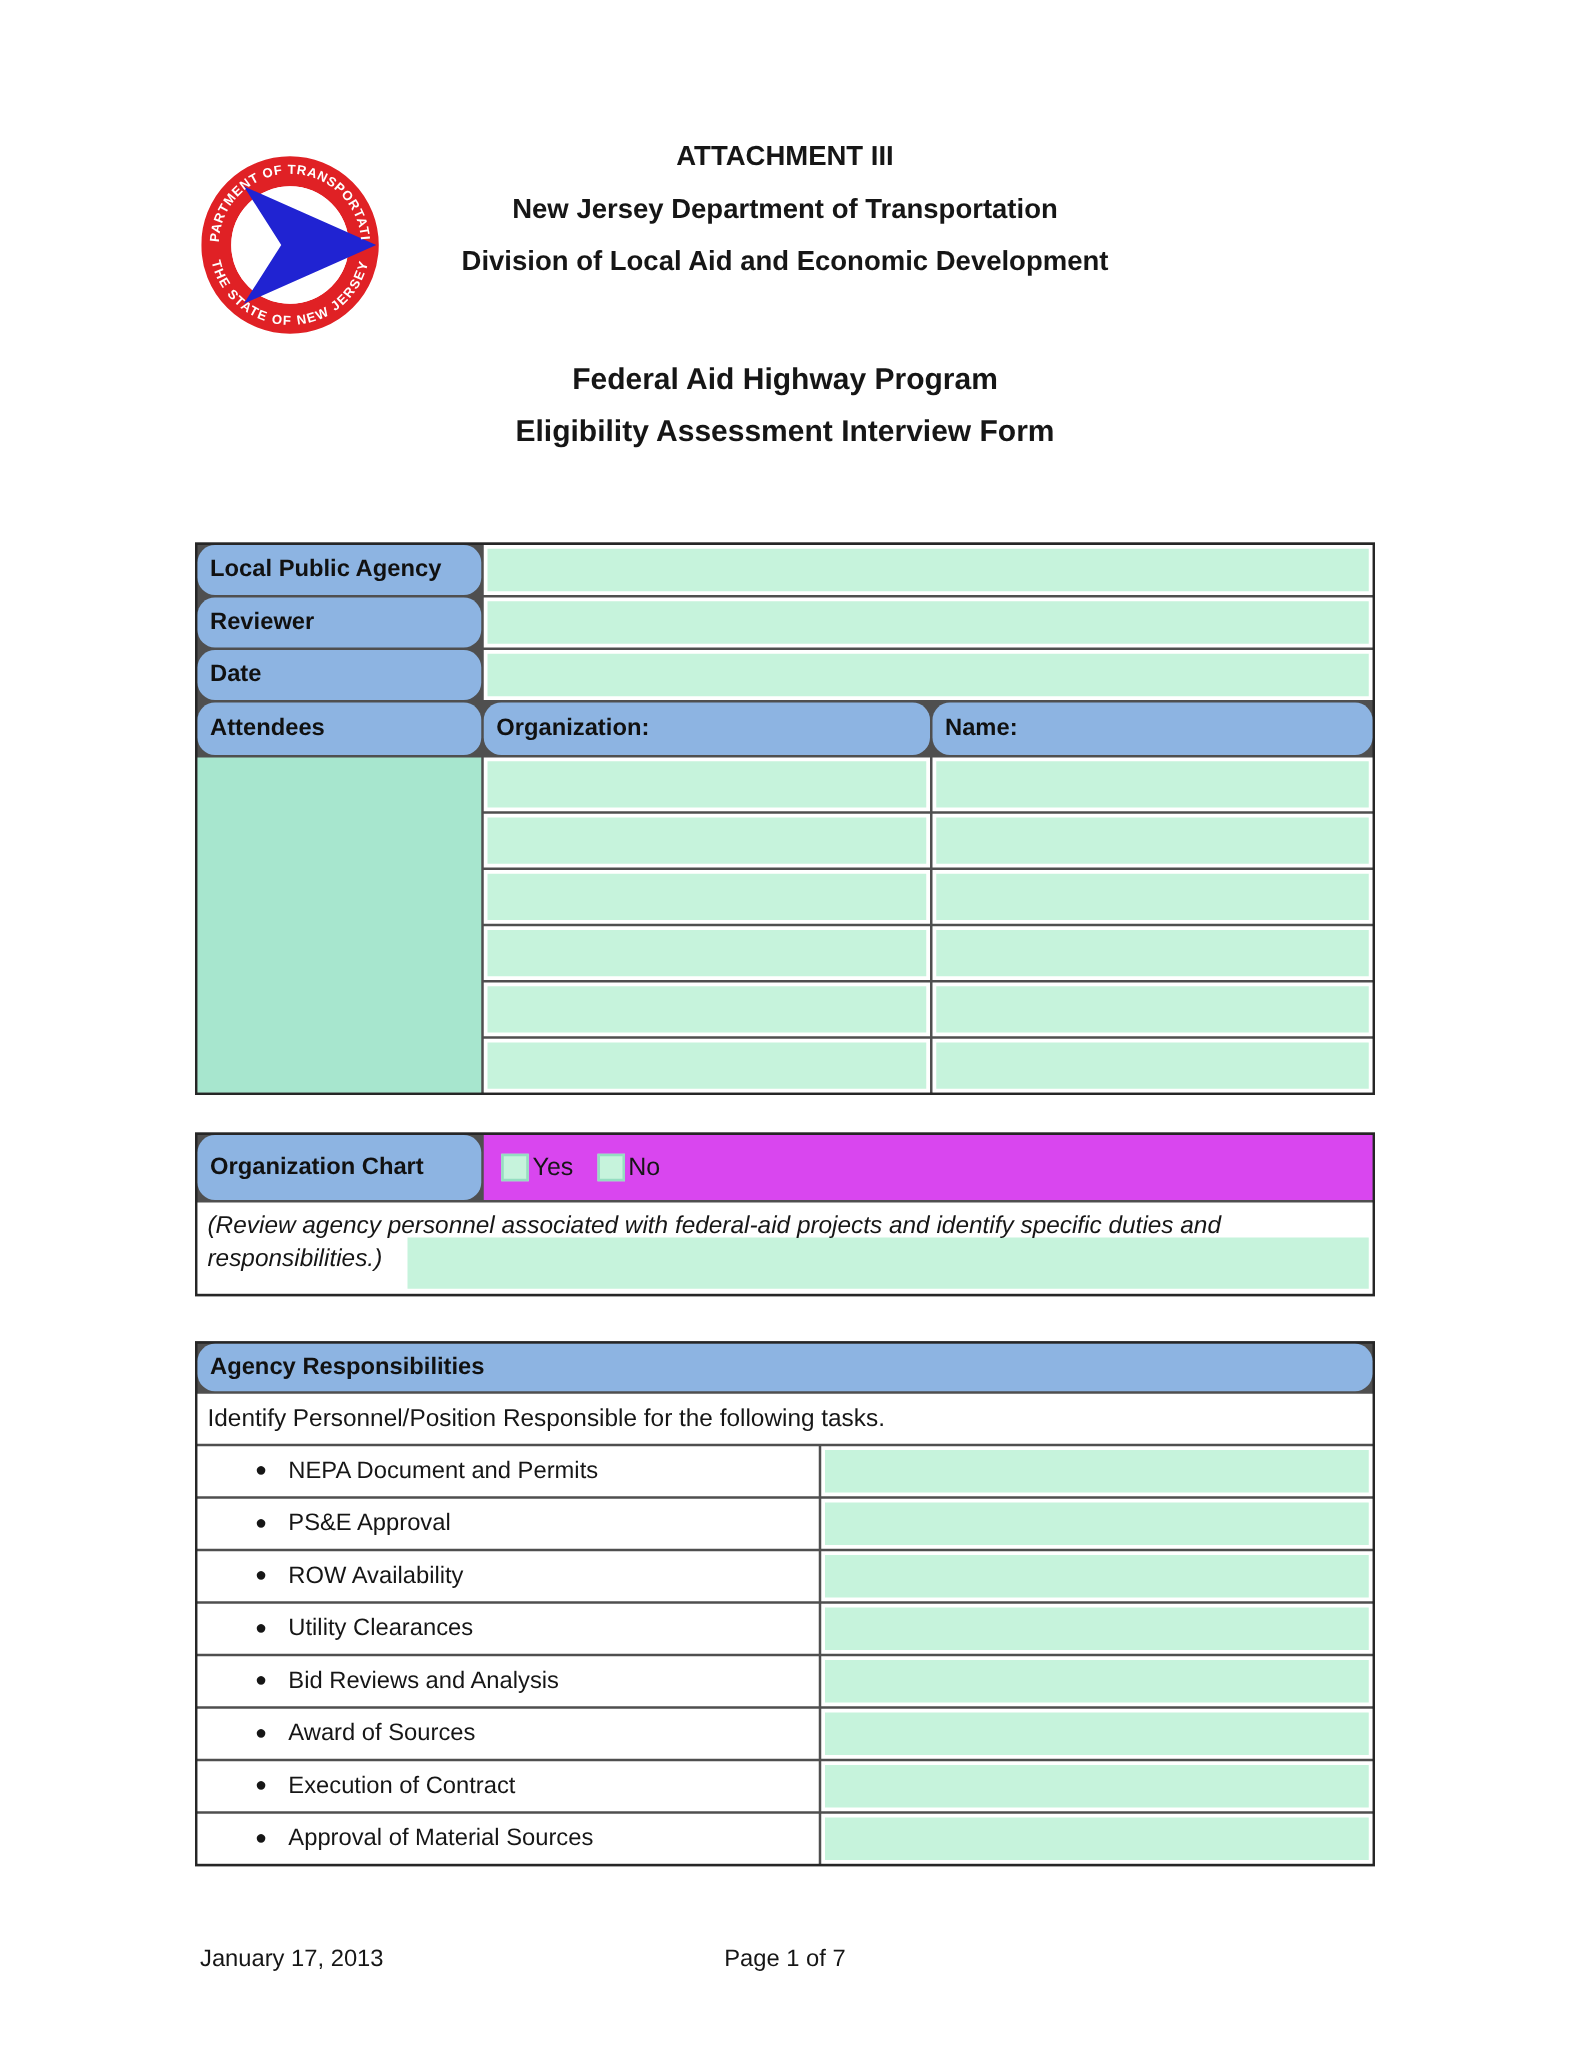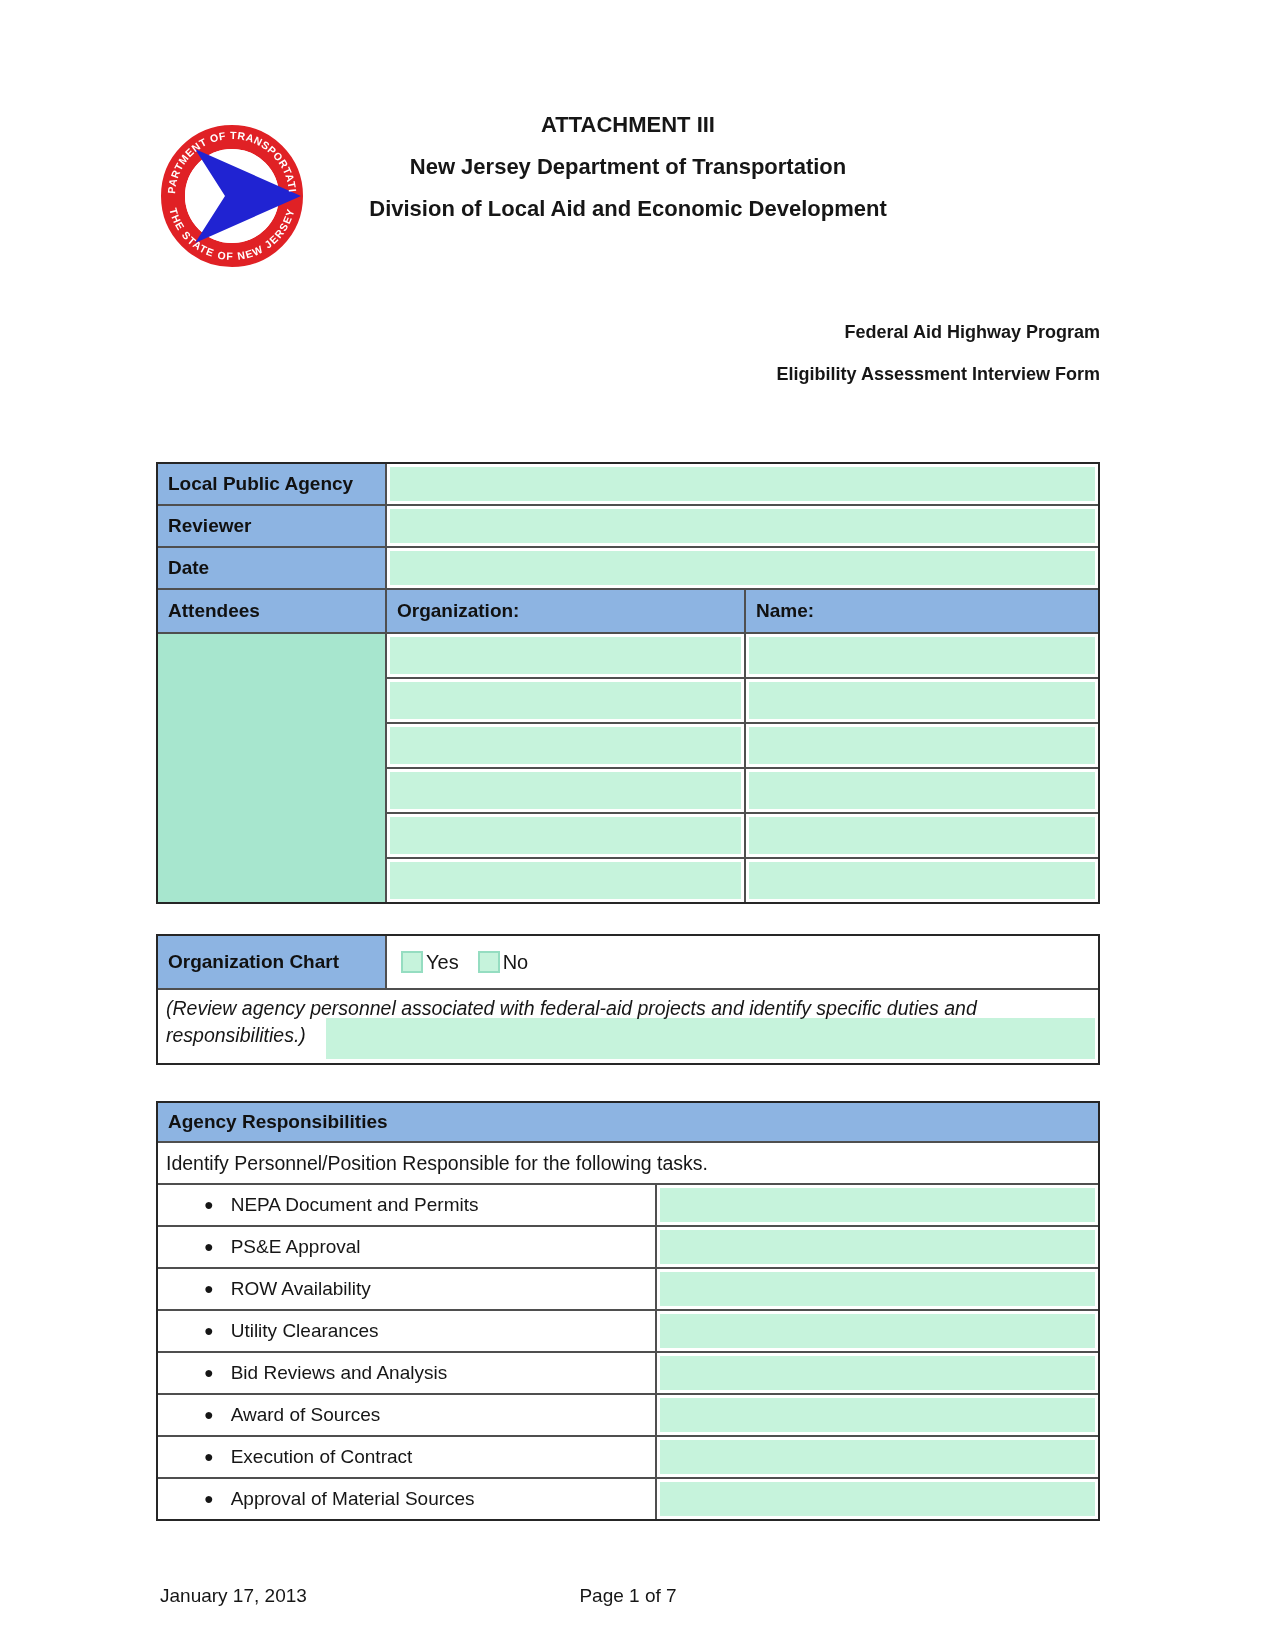--- a/index.html
+++ b/index.html
@@ -5,41 +5,41 @@
   html,body { margin:0; padding:0; background:#fff; }
   .page {
     position:relative; width:1275px; height:1649px; background:#ffffff;
     font-family:"Liberation Sans", sans-serif; color:#161616; overflow:hidden;
   }
   .content { margin-left:136px; width:944px;padding-left:20px; }
 
   
   .logo { position:absolute; left:161px; top:124px; width:144px; height:144px; }
   .titles { padding-top:104px; text-align:center; font-weight:bold; font-size:22px; line-height:42px; }
-  .subtitles { margin-top:81px; text-align:right; font-weight:bold; font-size:18px; line-height:42px; }
+  .subtitles { margin-top:53px; text-align:center; font-weight:bold; font-size:24px; line-height:42px; }
 
   
   .gtable { display:grid; background:#4f4f4f; gap:2px; border:2px solid #262626; }
   .t1 { grid-template-columns:227px 357px 1fr; grid-template-rows:40px 40px 40px 42px repeat(6,43px); margin-top:67px; }
   .t2 { grid-template-columns:227px 1fr; grid-template-rows:52px 73px; margin-top:30px; }
   .t3 { grid-template-columns:497px 1fr; grid-template-rows:38px 40px repeat(8,40px); margin-top:36px; }
 
   .cell-blue { background:#8db4e2; display:flex; align-items:center; padding-left:10px;
-               font-weight:bold; font-size:19px; color:#111; }
+               font-weight:bold; font-size:19px; color:#111;border-radius:14px; }
   .pad { background:#ffffff; padding:3px; }
   .fill { background:#c6f3dc; width:100%; height:100%; box-sizing:border-box; }
   .span2 { grid-column:2/4; }
   .full2 { grid-column:1/3; }
   .c2 { grid-column:2; }
   .c3 { grid-column:3; }
   .merged { grid-area:5/1/11/2; background:#a7e6ce; }
   .row { display:contents; }
 
   
-  .checks { background:#ffffff; display:flex; align-items:center; padding-left:14px; font-size:20px; }
+  .checks { background:#d946ef; display:flex; align-items:center; padding-left:14px; font-size:20px; }
   .checkbox { width:22px; height:22px; background:#c6f3dc; border:2px solid #95ddc1; box-sizing:border-box; margin-right:3px; }
   .checkbox.second { margin-left:19px; }
   .note-cell { grid-column:1/3; background:#fff; position:relative; padding:5px 8px; }
   .note-fill { position:absolute; left:168px; top:28px; right:3px; bottom:4px; background:#c6f3dc; }
   .note-text { position:relative; z-index:1; width:872px; font-style:italic; font-size:19.5px; line-height:27px; }
 
   
   .instruction { background:#fff; display:flex; align-items:center; padding-left:8px; font-size:19.5px; grid-column:1/3; }
   .task { background:#fff; display:flex; align-items:center; padding-left:46px; font-size:19px; }
   .bullet { margin-right:17px; font-size:16px; }

